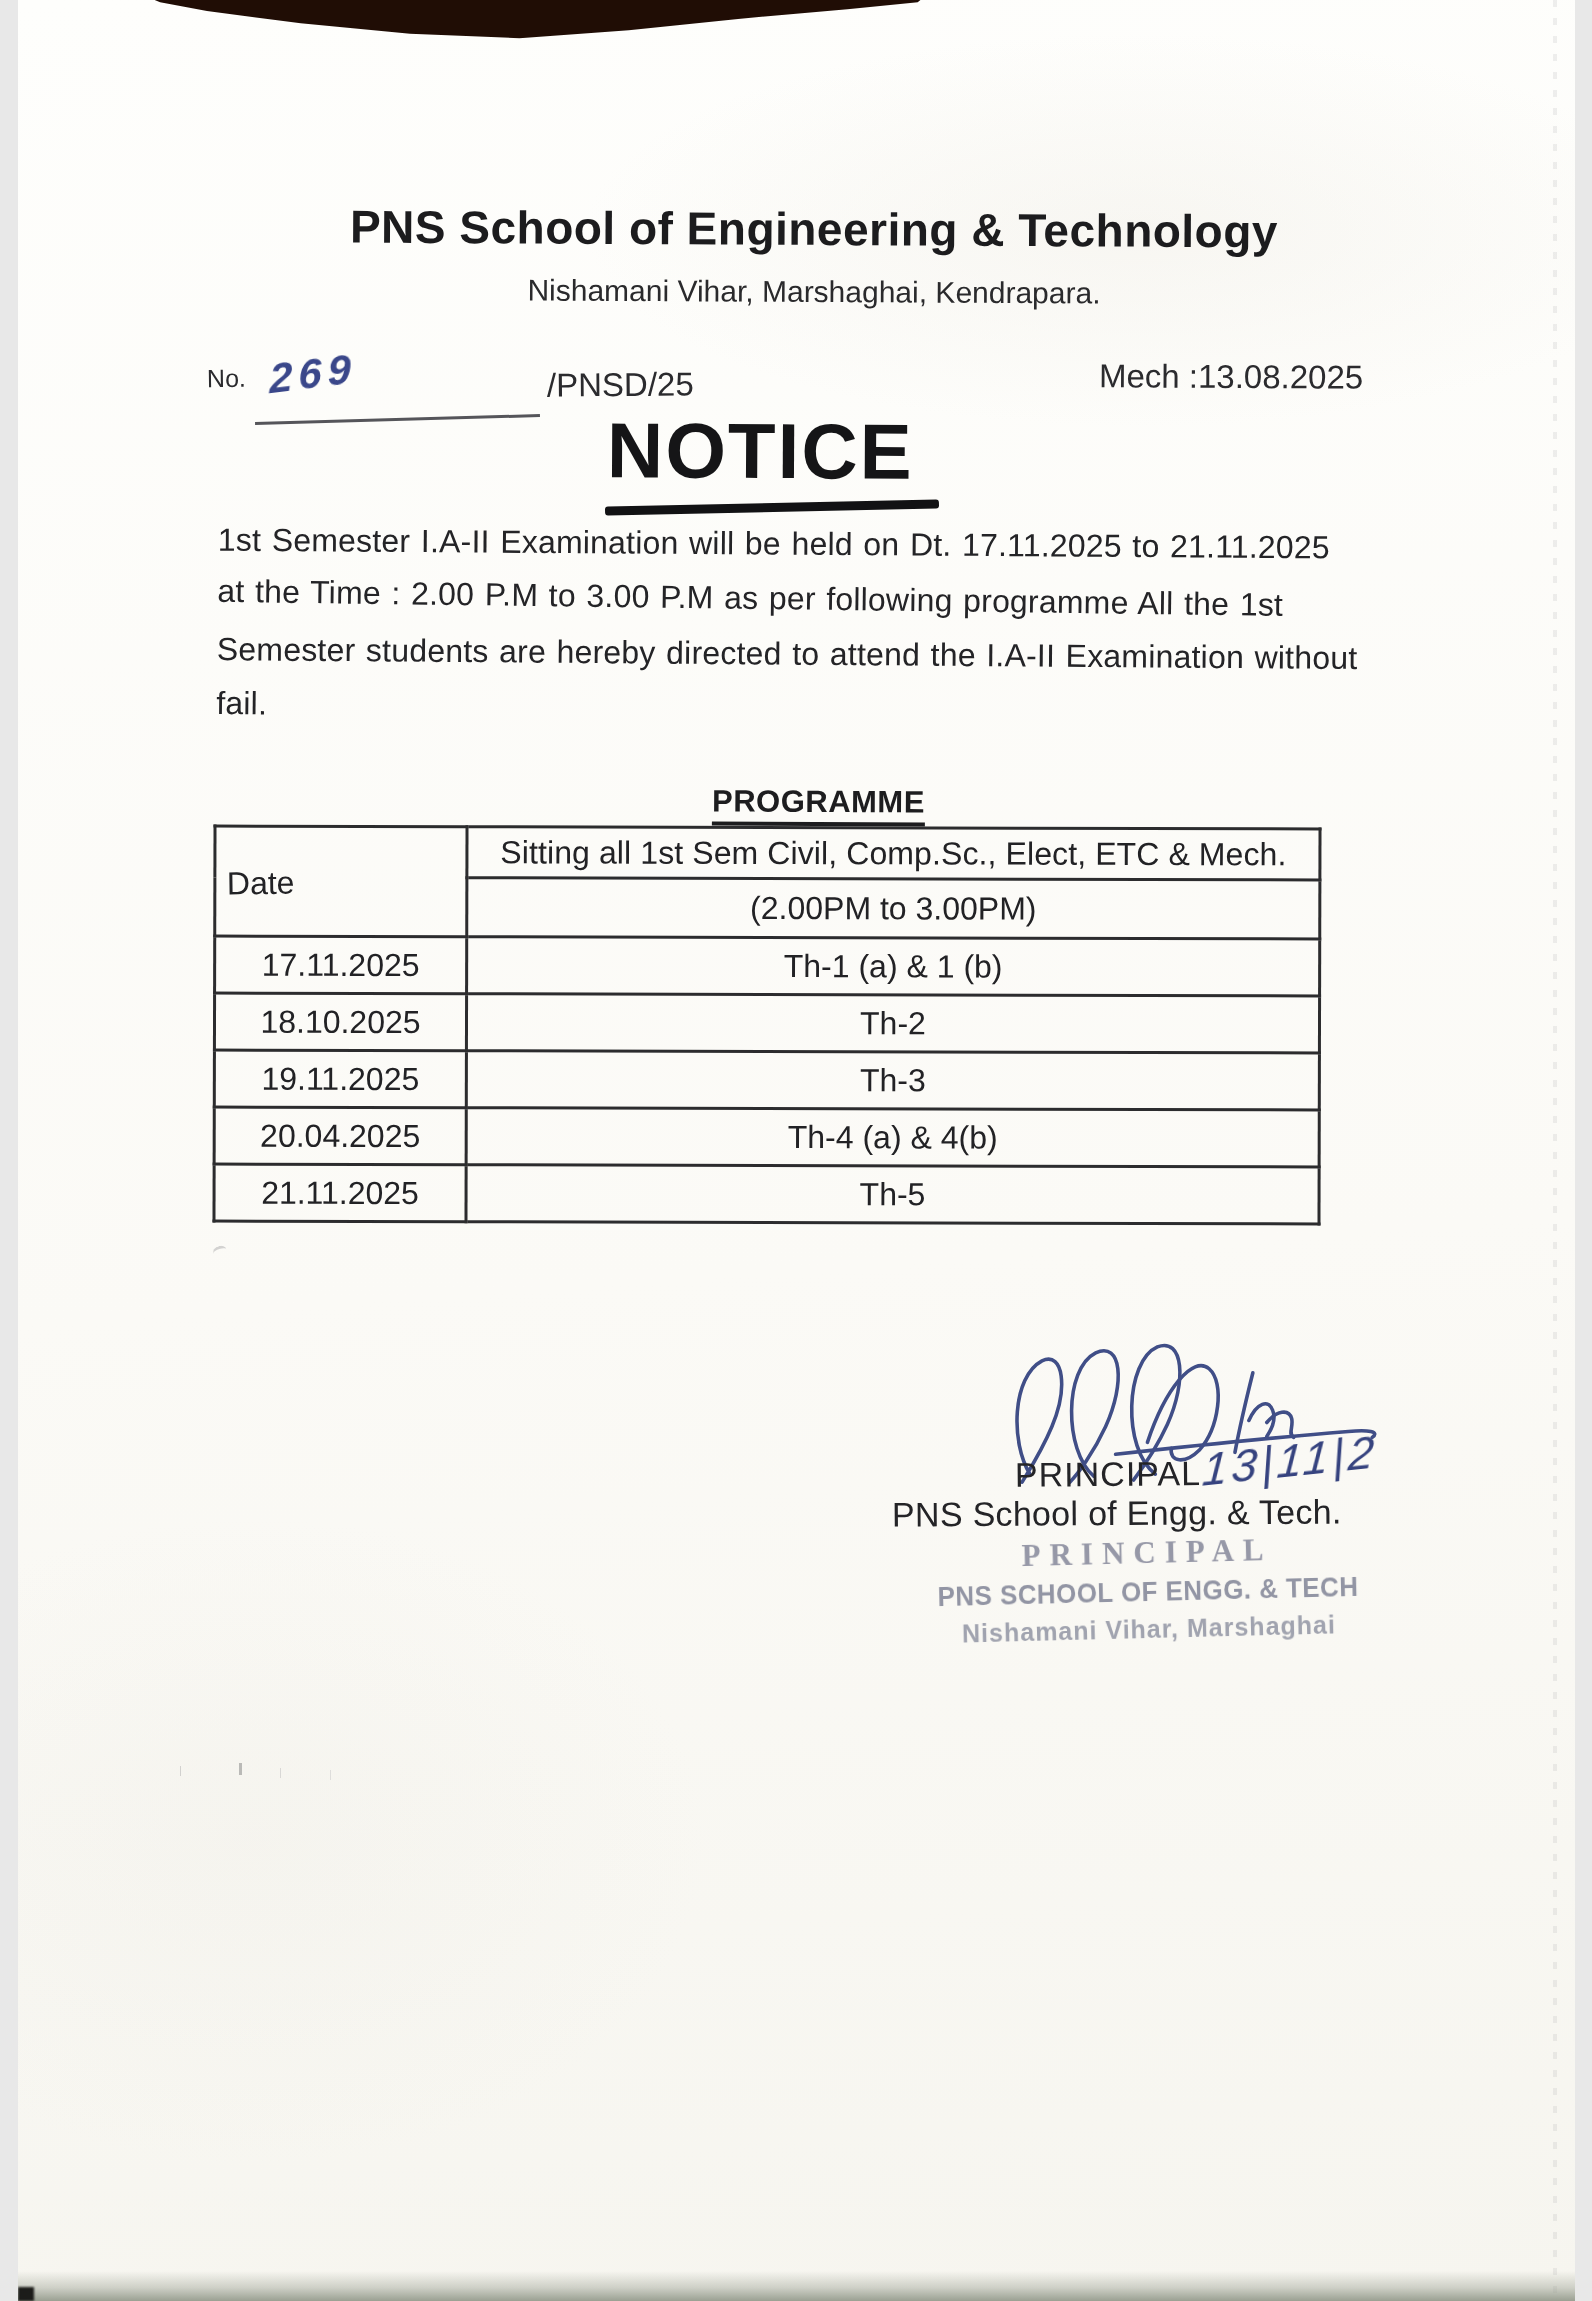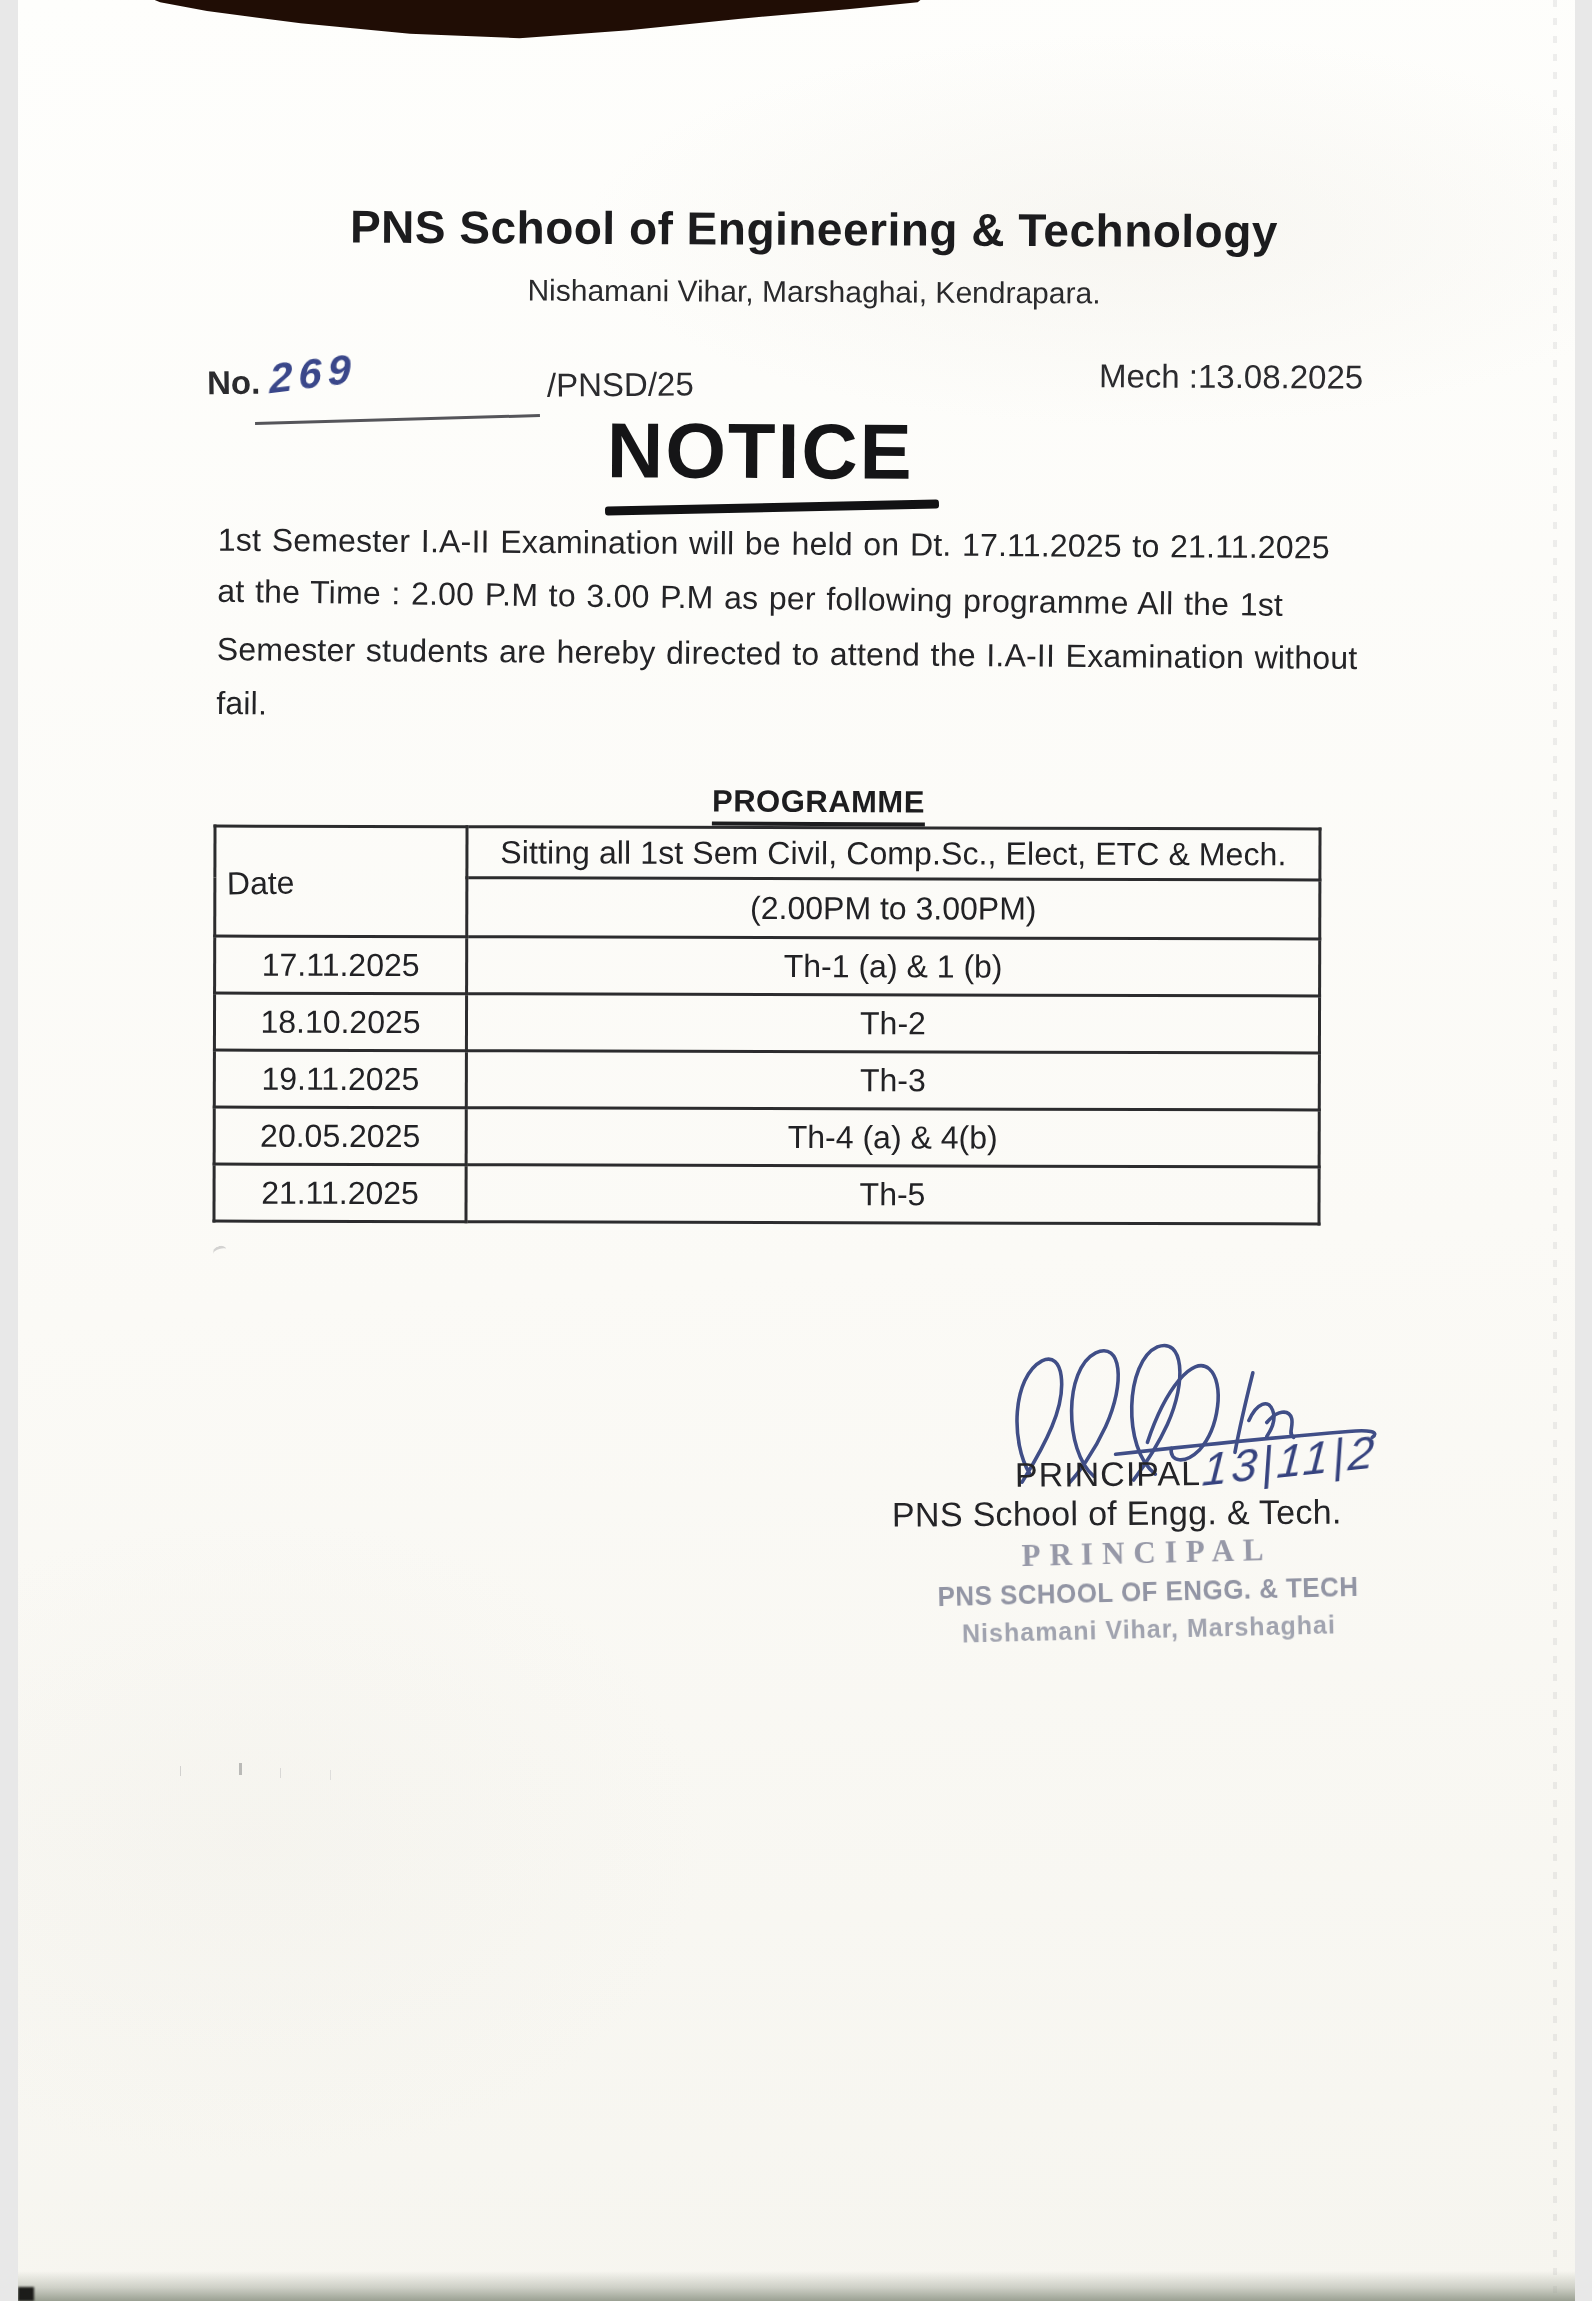--- a/index.html
+++ b/index.html
@@ -43,21 +43,21 @@
     position:absolute;left:0;top:202px;width:1592px;text-align:center;
     font-size:46px;font-weight:bold;letter-spacing:0.5px;color:#1c1c1e;
     transform:rotate(.3deg);
   }
   .school-address{
     position:absolute;left:0;top:275px;width:1592px;text-align:center;
     font-size:30px;color:#2a2a2c;transform:rotate(.3deg);
   }
 
   
-  .ref-no{position:absolute;left:189px;top:364px;font-size:33px;color:#2b2b2e;transform:rotate(-.8deg);font-weight:bold;}
+  .ref-no{position:absolute;left:189px;top:364px;font-size:25px;color:#2b2b2e;transform:rotate(-.8deg);}
   .handwritten-no{
     position:absolute;left:251px;top:350px;font-size:42px;color:#3a478a;
     font-style:italic;font-weight:bold;letter-spacing:6px;
     transform:rotate(-7deg) skewX(-6deg);filter:blur(0.3px);
   }
   .no-underline{position:absolute;left:237px;top:418px;width:285px;height:3px;background:#55555a;transform:rotate(-1.6deg);}
   .ref-suffix{position:absolute;left:529px;top:366px;font-size:33px;color:#2b2b2e;transform:rotate(-.5deg);}
   .date-line{position:absolute;left:1081px;top:358px;font-size:33px;color:#2b2b2e;transform:rotate(.3deg);}
 
   
@@ -159,21 +159,21 @@
       </tr>
       <tr>
         <td class="cell-date">18.10.2025</td>
         <td class="cell-subject">Th-2</td>
       </tr>
       <tr>
         <td class="cell-date">19.11.2025</td>
         <td class="cell-subject">Th-3</td>
       </tr>
       <tr>
-        <td class="cell-date">20.05.2025</td>
+        <td class="cell-date">20.04.2025</td>
         <td class="cell-subject">Th-4 (a) &amp; 4(b)</td>
       </tr>
       <tr>
         <td class="cell-date">21.11.2025</td>
         <td class="cell-subject">Th-5</td>
       </tr>
     </tbody>
   </table>
 
   <svg class="signature-svg" width="458" height="189" viewBox="0 0 460 190" fill="none">

